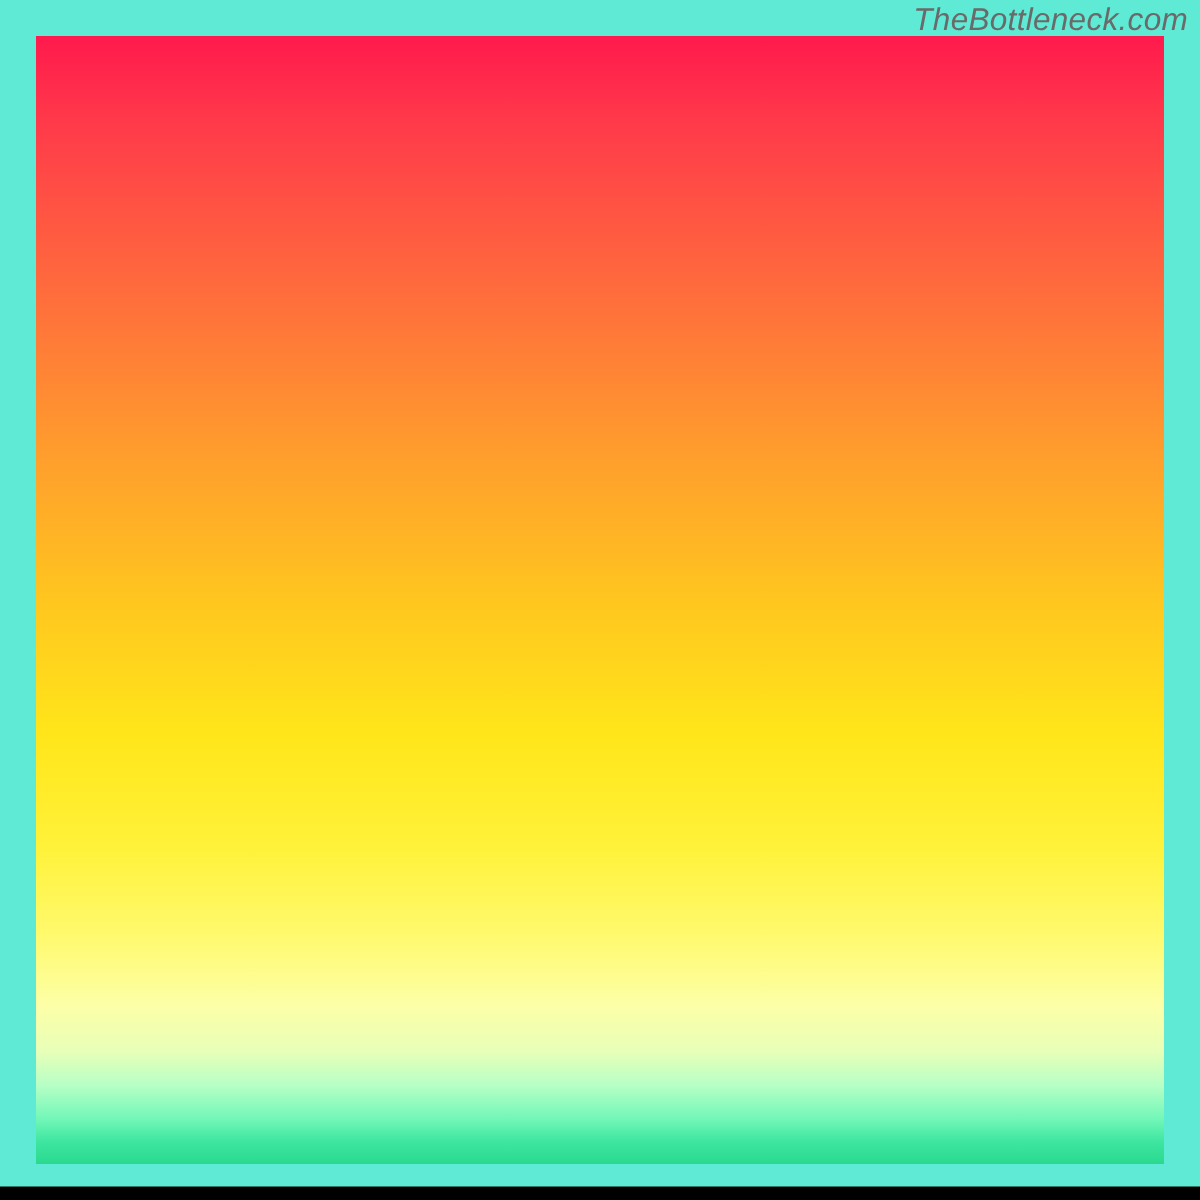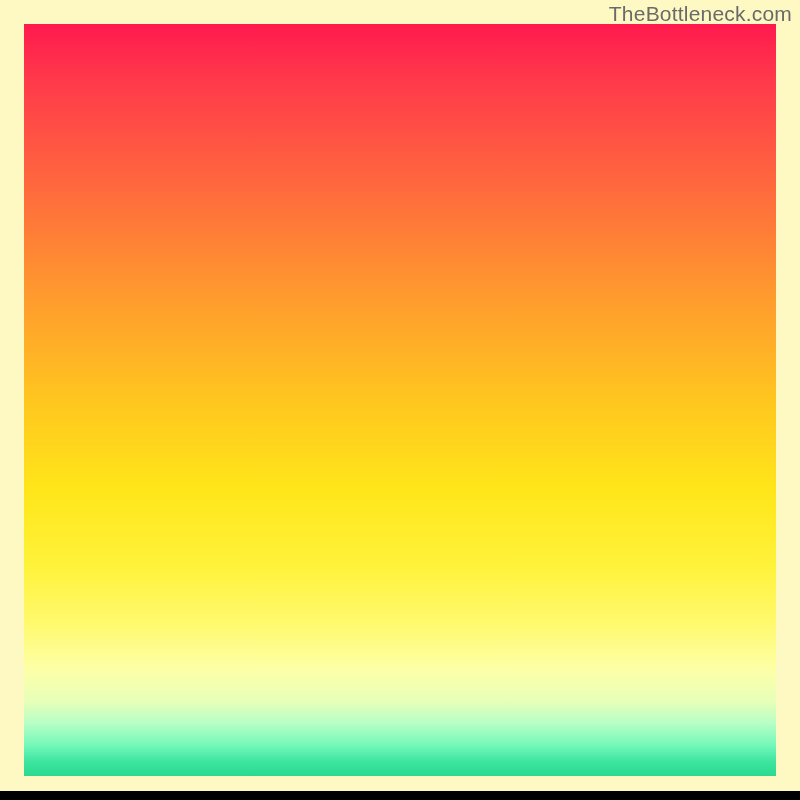--- a/index.html
+++ b/index.html
@@ -10,21 +10,22 @@
     overflow: hidden;
     background: #000;
     font-family: Arial, Helvetica, sans-serif;
   }
   .frame {
     position: absolute;
     left: 0;
     top: 0;
     width: 800px;
     height: 791px;
-    background: #fef9c3;
+    background: #5eead4;
+    font-style: italic;
   }
   .plot {
     position: absolute;
     left: 24px;
     top: 24px;
     width: 752px;
     height: 752px;
     overflow: hidden;
   }
   .gradient {

